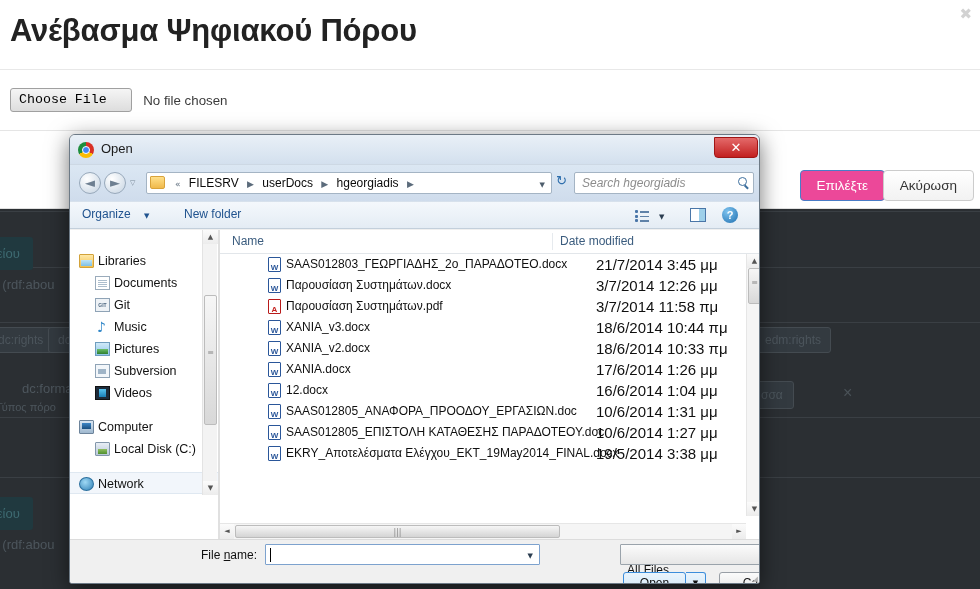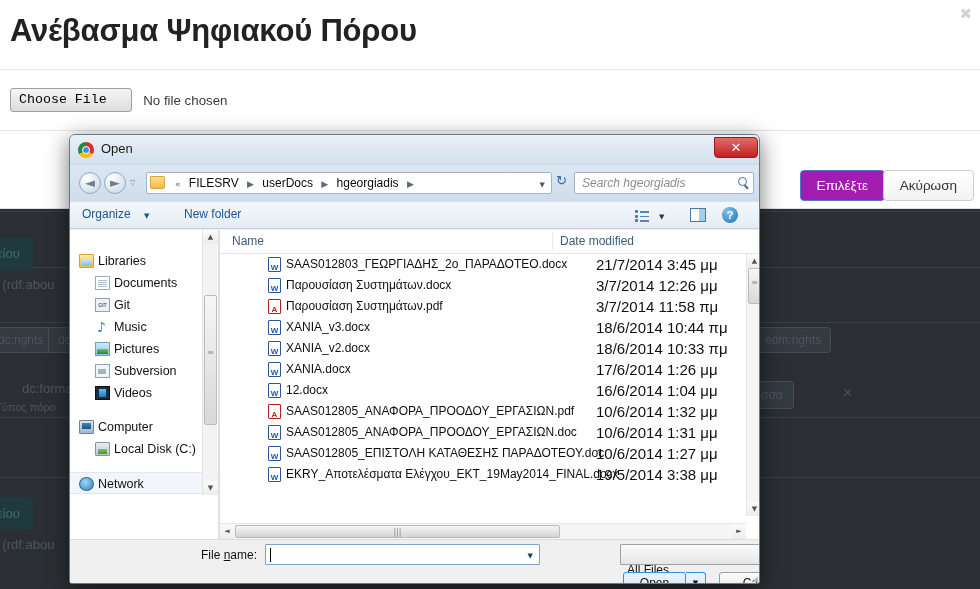--- a/index.html
+++ b/index.html
@@ -100,21 +100,21 @@
     position: absolute; color: #4a5258; font-size: 16px;
   }
 
   
   .modal-bar {
     position: absolute; left: 0; top: 159px; width: 980px; height: 50px;
     background: #fff; border-bottom: 1px solid #e0e0e0;
   }
   .btn-primary {
     position: absolute; right: 95px; top: 170px;
-    background: #a21caf;
+    background: #ec4899;
     color: #fff; font-size: 13.5px;
     padding: 7px 16px; border: 1px solid #4a7cc7; border-radius: 4px;
     cursor: pointer;
   }
   .btn-default {
     position: absolute; right: 6px; top: 170px;
     background: linear-gradient(#fff, #f2f2f2);
     color: #333; font-size: 13.5px;
     padding: 7px 16px; border: 1px solid #ccc; border-radius: 4px;
     cursor: pointer;
@@ -757,25 +757,20 @@
           <span class="f-icon word"></span>
           <span class="f-name">XANIA.docx</span>
           <span class="f-date">17/6/2014 1:26 μμ</span>
         </div>
         <div class="row">
           <span class="f-icon word"></span>
           <span class="f-name">12.docx</span>
           <span class="f-date">16/6/2014 1:04 μμ</span>
         </div>
         <div class="row">
-          <span class="f-icon pdf"></span>
-          <span class="f-name">SAAS012805_ΑΝΑΦΟΡΑ_ΠΡΟΟΔΟΥ_ΕΡΓΑΣΙΩΝ.pdf</span>
-          <span class="f-date">10/6/2014 1:32 μμ</span>
-        </div>
-        <div class="row">
           <span class="f-icon word"></span>
           <span class="f-name">SAAS012805_ΑΝΑΦΟΡΑ_ΠΡΟΟΔΟΥ_ΕΡΓΑΣΙΩΝ.doc</span>
           <span class="f-date">10/6/2014 1:31 μμ</span>
         </div>
         <div class="row">
           <span class="f-icon word"></span>
           <span class="f-name">SAAS012805_ΕΠΙΣΤΟΛΗ ΚΑΤΑΘΕΣΗΣ ΠΑΡΑΔΟΤΕΟΥ.doc</span>
           <span class="f-date">10/6/2014 1:27 μμ</span>
         </div>
         <div class="row">

